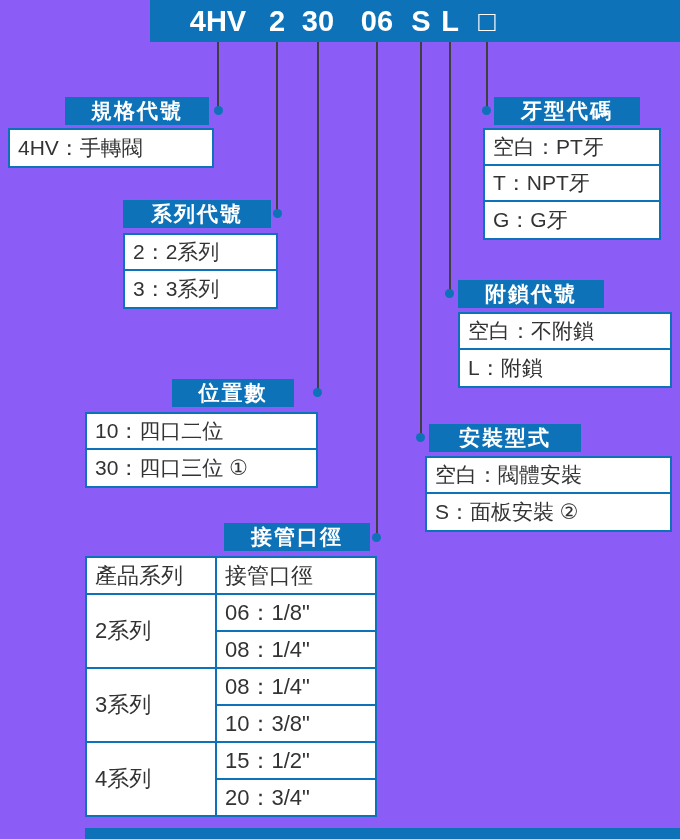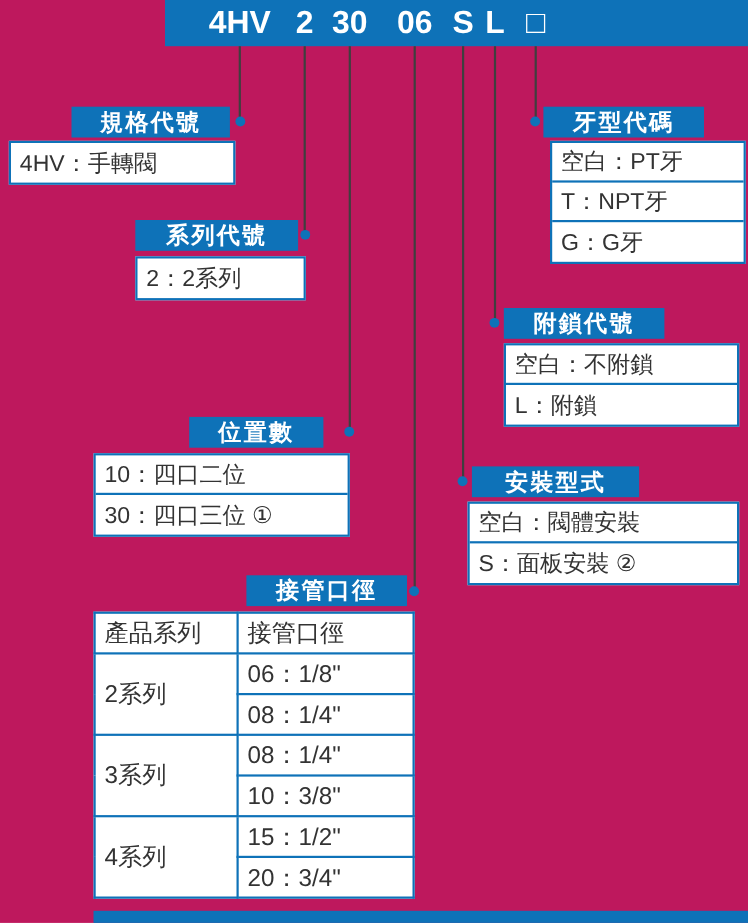--- a/index.html
+++ b/index.html
@@ -4,21 +4,21 @@
 <style>
   :root { }
   * { margin:0; padding:0; box-sizing:border-box; }
   body {
     font-family: "Liberation Sans", "DejaVu Sans", sans-serif;
     background:#ffffff;
     --blue:#0e72b8; --line:#3f3f3f; --text:#333333;
   }
   .canvas {
     position:relative; width:680px; height:839px;
-    background:#be185d; overflow:hidden;
+    background:#8b5cf6; overflow:hidden;
   }
   .top-bar {
     position:absolute; left:150px; top:0; width:530px; height:42px;
     background:var(--blue);
   }
   .bottom-bar {
     position:absolute; left:85px; top:828px; width:595px; height:11px;
     background:var(--blue);
   }
   .code-part {
@@ -89,20 +89,21 @@
   <div class="dot" style="left:482px; top:106px"></div>
 
   <div class="sec-title" style="left:65px; top:97px; width:144px">規格代號</div>
   <div class="ibox" style="left:8px; top:128px; width:206px">
     <div class="irow">4HV：手轉閥</div>
   </div>
 
   <div class="sec-title" style="left:123px; top:200px; width:148px">系列代號</div>
   <div class="ibox" style="left:123px; top:233px; width:155px">
     <div class="irow">2：2系列</div>
+    <div class="irow">3：3系列</div>
   </div>
 
   <div class="sec-title" style="left:172px; top:379px; width:122px">位置數</div>
   <div class="ibox" style="left:85px; top:412px; width:233px">
     <div class="irow">10：四口二位</div>
     <div class="irow">30：四口三位 ①</div>
   </div>
 
   <div class="sec-title" style="left:224px; top:523px; width:146px">接管口徑</div>
   <table class="port-table" style="left:85px; top:556px">
@@ -133,21 +134,21 @@
       <td rowspan="2">4系列</td>
       <td>15：1/2"</td>
     </tr>
     <tr>
       <td>20：3/4"</td>
     </tr>
   </tbody>
     </table>
 
   <div class="sec-title" style="left:494px; top:97px; width:146px">牙型代碼</div>
-  <div class="ibox" style="left:500px; top:128px; width:178px">
+  <div class="ibox" style="left:483px; top:128px; width:178px">
     <div class="irow">空白：PT牙</div>
     <div class="irow">T：NPT牙</div>
     <div class="irow">G：G牙</div>
   </div>
 
   <div class="sec-title" style="left:458px; top:280px; width:146px">附鎖代號</div>
   <div class="ibox" style="left:458px; top:312px; width:214px">
     <div class="irow">空白：不附鎖</div>
     <div class="irow">L：附鎖</div>
   </div>

